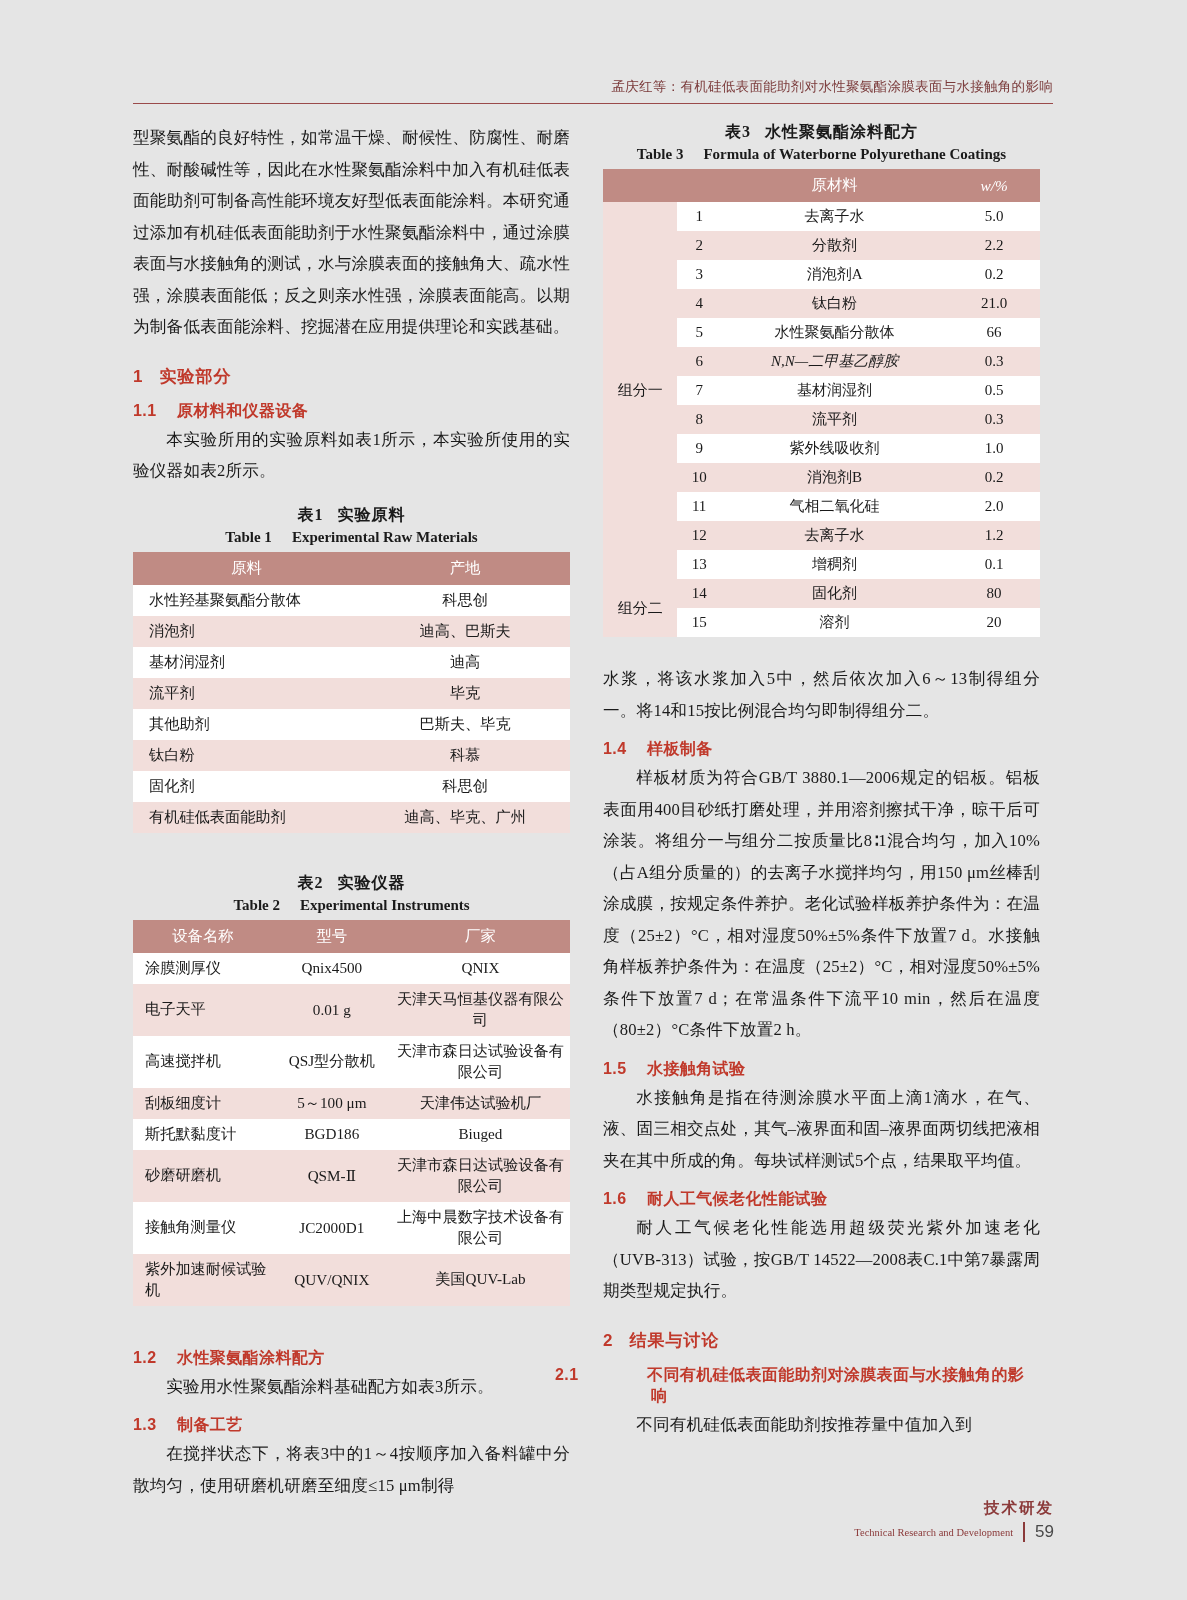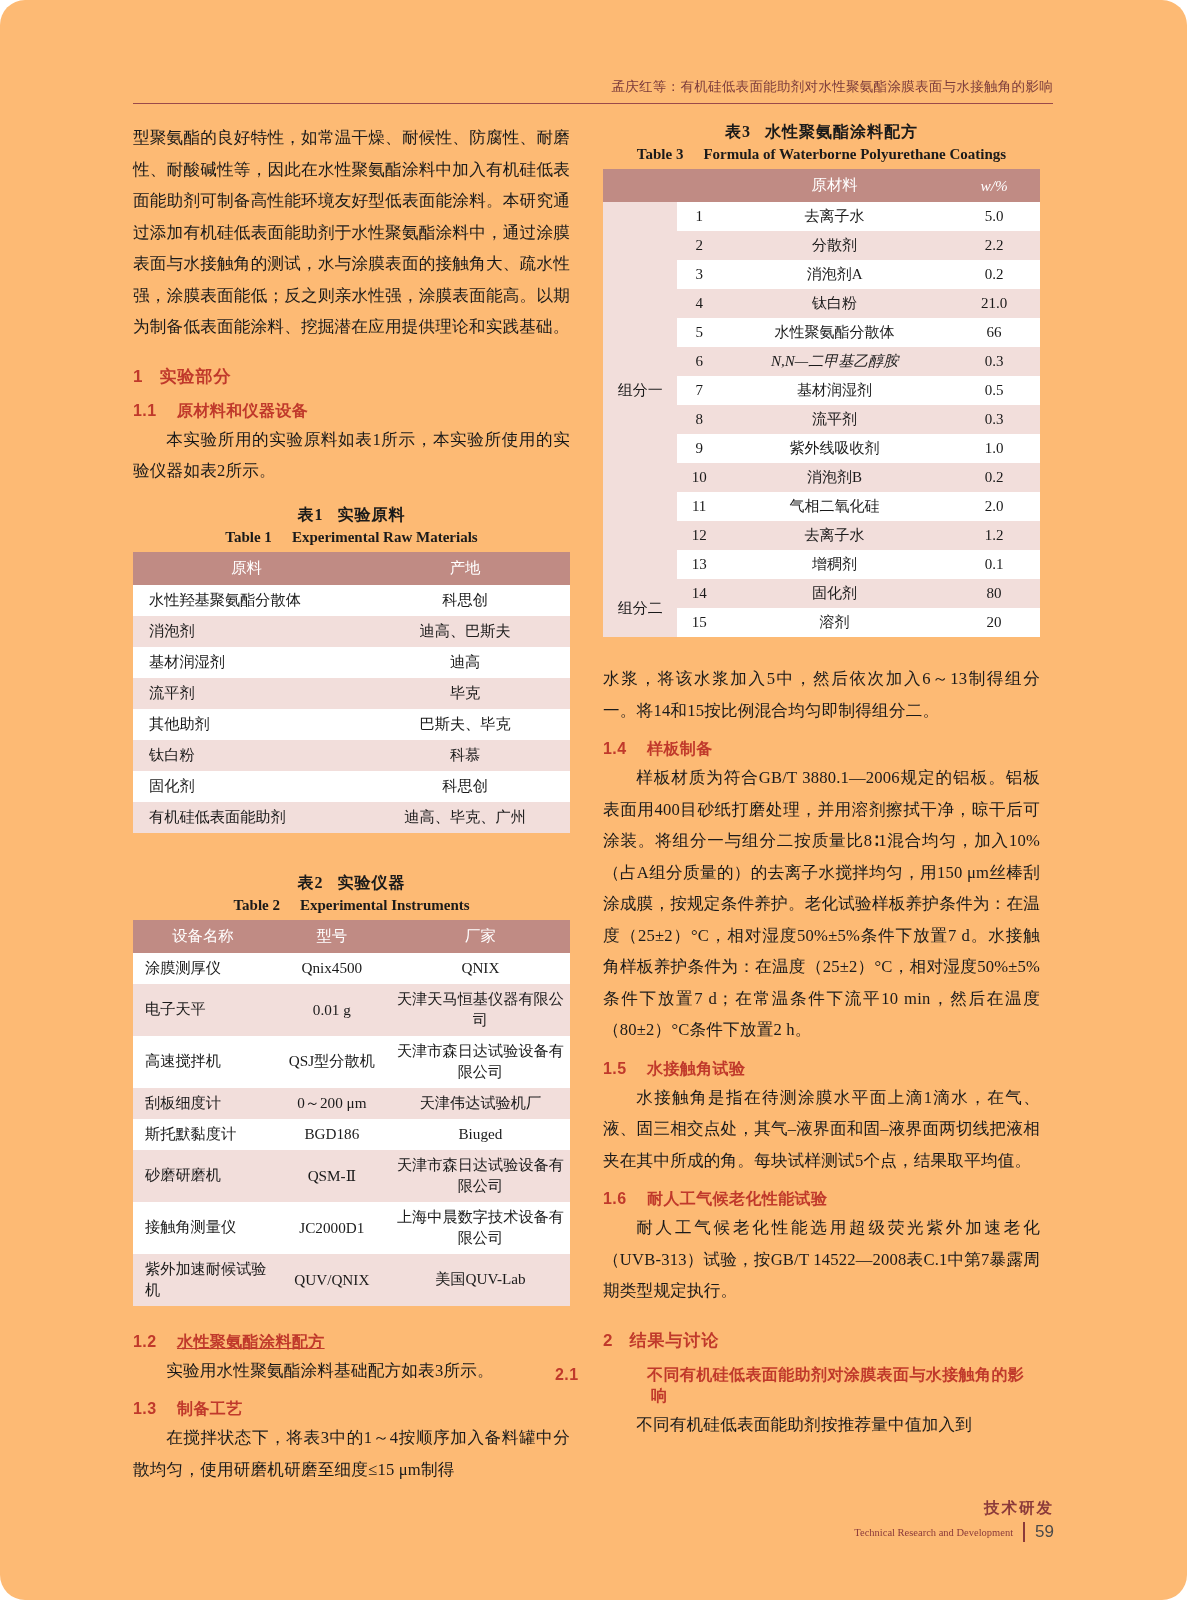--- a/index.html
+++ b/index.html
@@ -12,23 +12,22 @@
     height: 1600px;
     position: relative;
     font-family: "Liberation Serif", "DejaVu Serif", serif;
     color: #1a1a1a;
   }
   .page {
     position: absolute;
     left: 0; top: 0;
     width: 1187px;
     height: 1600px;
-    background: #fdba74;
+    background: #e5e5e5;
     overflow: hidden;
-    border-radius: 25px;
   }
 
   
   .header {
     position: absolute;
     left: 133px;
     top: 78px;
     width: 920px;
     text-align: right;
     font-size: 13.5px;
@@ -278,21 +277,21 @@
               <td>0.01 g</td>
               <td>天津天马恒基仪器有限公司</td>
             </tr>
           <tr class="odd">
               <td>高速搅拌机</td>
               <td>QSJ型分散机</td>
               <td>天津市森日达试验设备有限公司</td>
             </tr>
           <tr class="even">
               <td>刮板细度计</td>
-              <td>0～200 μm</td>
+              <td>5～100 μm</td>
               <td>天津伟达试验机厂</td>
             </tr>
           <tr class="odd">
               <td>斯托默黏度计</td>
               <td>BGD186</td>
               <td>Biuged</td>
             </tr>
           <tr class="even">
               <td>砂磨研磨机</td>
               <td>QSM-Ⅱ</td>
@@ -305,21 +304,21 @@
             </tr>
           <tr class="even">
               <td>紫外加速耐候试验机</td>
               <td>QUV/QNIX</td>
               <td>美国QUV-Lab</td>
             </tr>
         </tbody>
       </table>
     </div>
 
-    <h3 class="sub" style="margin-top:26px;text-decoration:underline;">
+    <h3 class="sub" style="margin-top:42px;">
       <span class="num">1.2</span><span class="txt">水性聚氨酯涂料配方</span>
     </h3>
     <p class="body indent">实验用水性聚氨酯涂料基础配方如表3所示。</p>
 
     <h3 class="sub">
       <span class="num">1.3</span><span class="txt">制备工艺</span>
     </h3>
     <p class="body indent">在搅拌状态下，将表3中的1～4按顺序加入备料罐中分散均匀，使用研磨机研磨至细度≤15 μm制得</p>
 
   </div>

